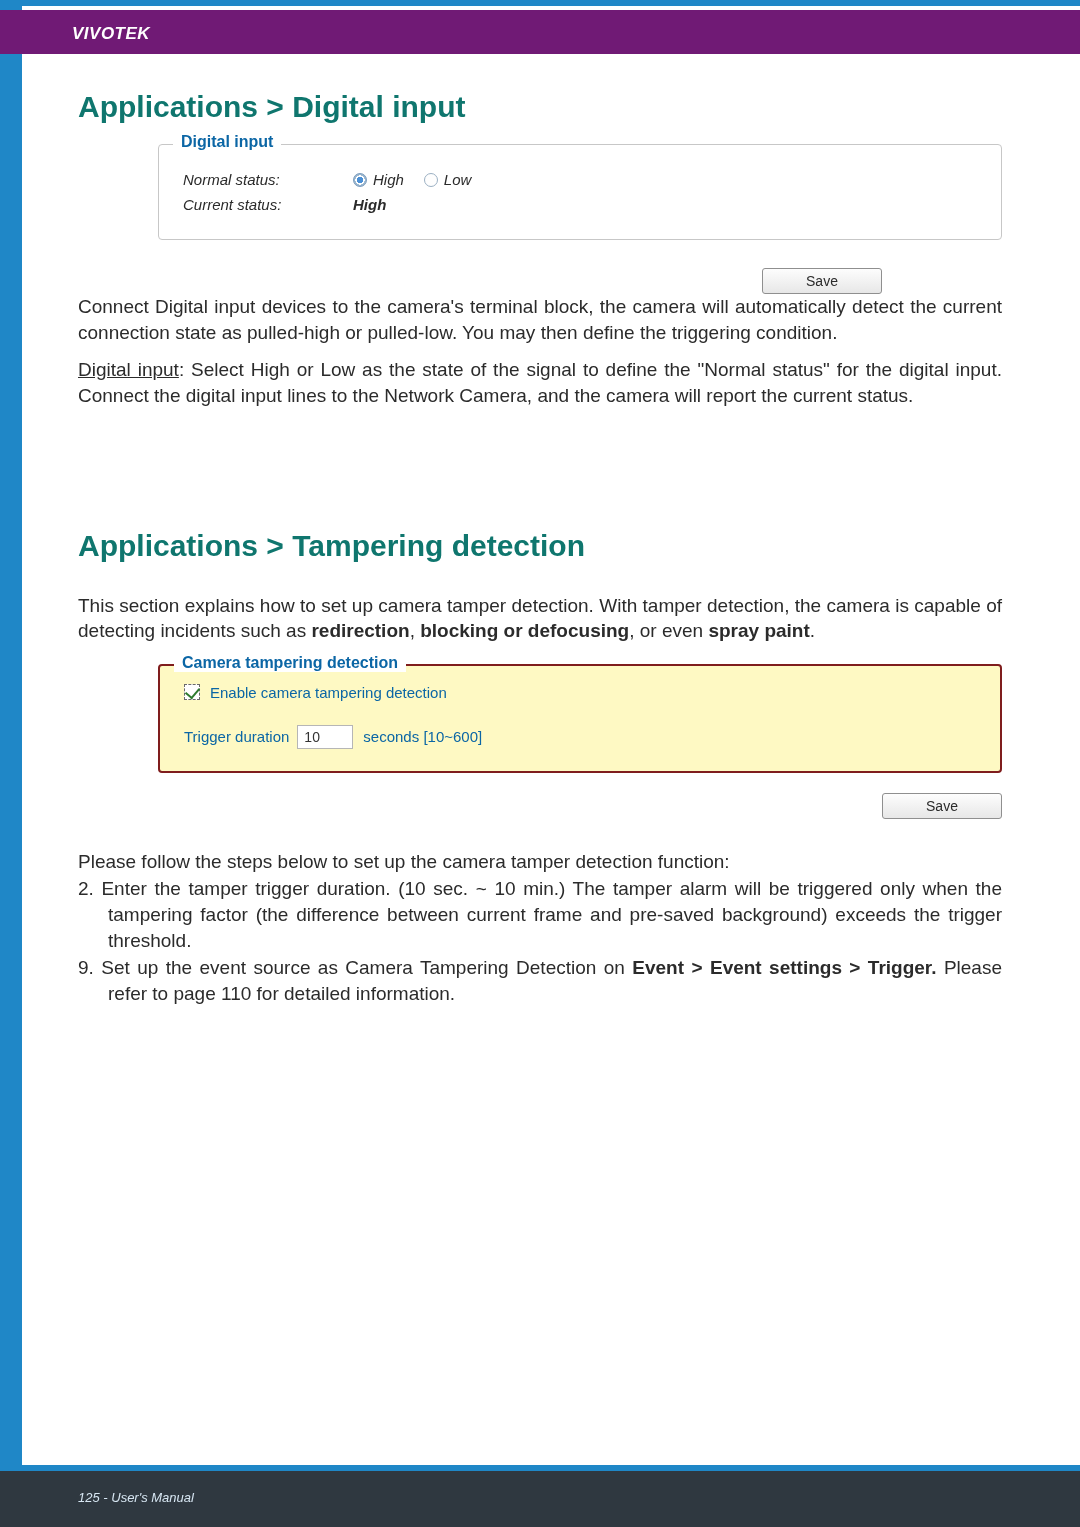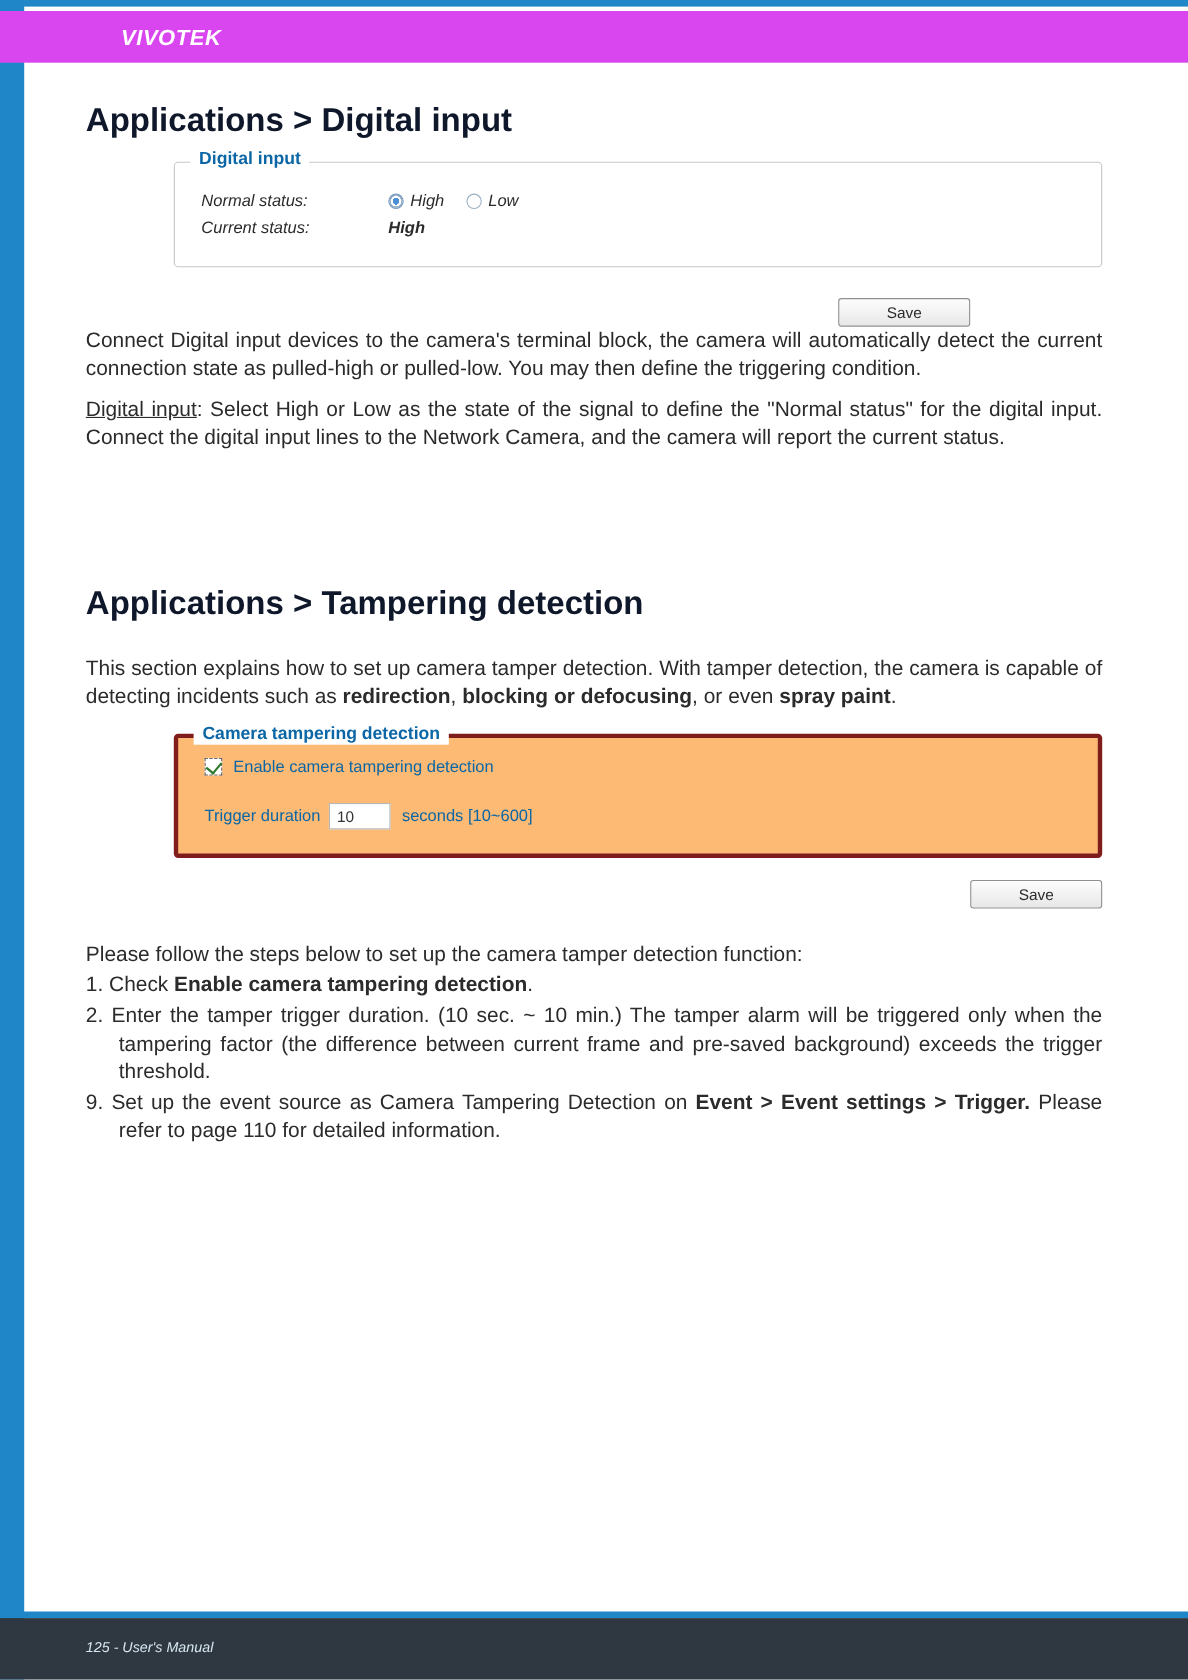--- a/index.html
+++ b/index.html
@@ -15,39 +15,39 @@
     min-height: 1527px;
     padding-bottom: 60px;
   }
   .left-stripe {
     position: absolute;
     left: 0; top: 0; bottom: 0;
     width: 22px;
     background: #1f87c7;
   }
   .header-band {
-    background: #d946ef;
+    background: #701a75;
     color: #fff;
-    padding: 14px 0 10px 110px;
+    padding: 14px 0 10px 72px;
     font-style: italic;
     font-weight: bold;
     letter-spacing: 0.5px;
-    font-size: 20px;
+    font-size: 17px;
     position: relative;
   }
   .divider {
     height: 6px;
     background: #1f87c7;
     margin-bottom: 4px;
   }
   .content {
     padding: 36px 78px 0 78px;
   }
   .section-title {
-    color: #0f172a;
+    color: #0f766e;
     font-size: 30px;
     font-weight: bold;
     margin-bottom: 20px;
   }
   .fieldset {
     margin-left: 80px;
     margin-right: 0;
     border: 1px solid #c7c7c7;
     border-radius: 4px;
     padding: 18px 24px;
@@ -113,25 +113,25 @@
     font-size: 19px;
     color: #2b2b2b;
     text-align: justify;
     line-height: 1.35;
   }
   .body-para.tight { margin-top: 12px; }
   .underline { text-decoration: underline; }
   .section-spacer { height: 120px; }
   .fieldset2 {
     margin-left: 80px;
-    border: 4px solid #7f1d1d;
+    border: 2px solid #7f1d1d;
     border-radius: 4px;
     padding: 18px 24px 22px 24px;
     position: relative;
-    background:#fdba74;
+    background:#fef9c3;
   }
   .checkbox {
     width: 16px; height: 16px; display:inline-block;
     border:1px dashed #6a6a6a; background:#fff;
     position:relative; margin-right:10px; vertical-align:middle;
   }
   .checkbox::after{
     content:""; position:absolute; left:3px; top:0px;
     width:7px; height:11px;
     border-right:2px solid #2d7a2d; border-bottom:2px solid #2d7a2d;
@@ -243,23 +243,20 @@
         <span class="td-suffix">seconds [10~600]</span>
       </div>
     </div>
 
     <div class="btn-row2">
       <span class="btn">Save</span>
     </div>
 
     <div class="steps">
       <p>Please follow the steps below to set up the camera tamper detection function:</p>
-      <p class="step-line">
-        <span>1. Check </span><b>Enable camera tampering detection</b><span>.</span>
-      </p>
       <p class="step-line">2. Enter the tamper trigger duration. (10 sec. ~ 10 min.) The tamper alarm will be triggered only when the tampering factor (the difference between current frame and pre-saved background) exceeds the trigger threshold.</p>
       <p class="step-line">
         <span>9. Set up the event source as Camera Tampering Detection on </span><b>Event &gt; Event settings &gt; Trigger.</b><span> Please refer to page 110 for detailed information.</span>
       </p>
     </div>
 
   </div>
 
   <div class="foot-blue"></div>
   <div class="footer-band"></div>

